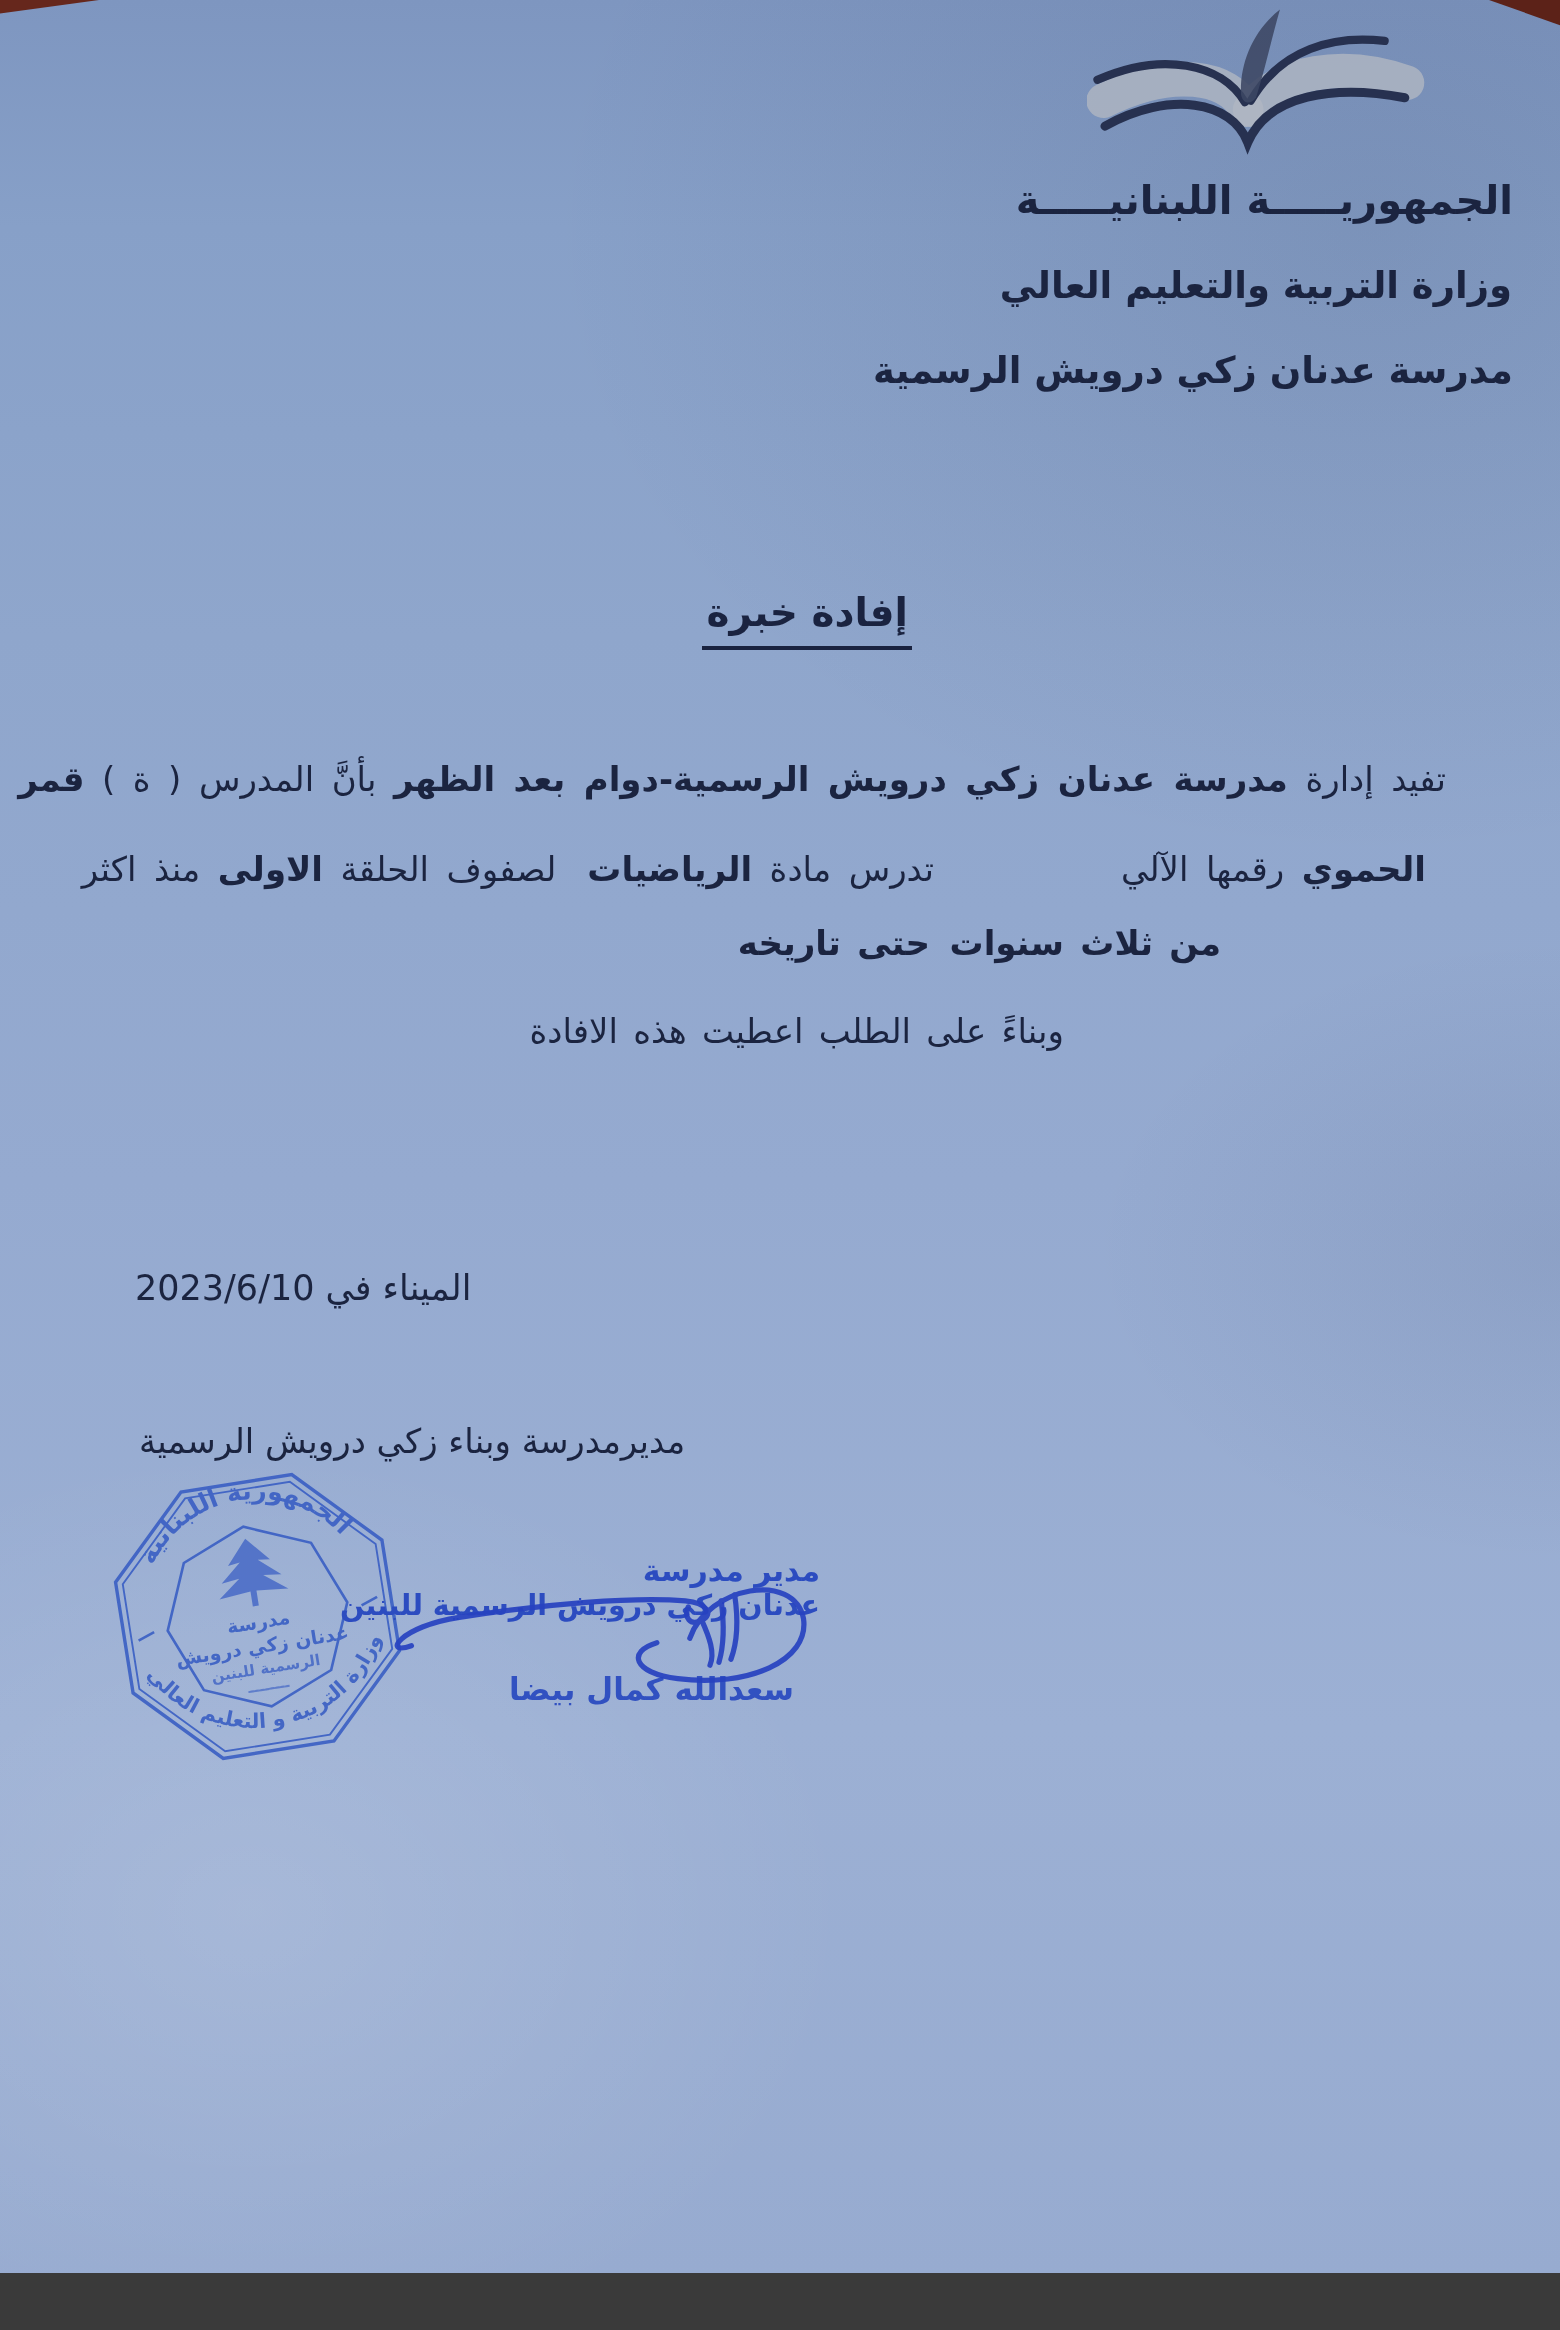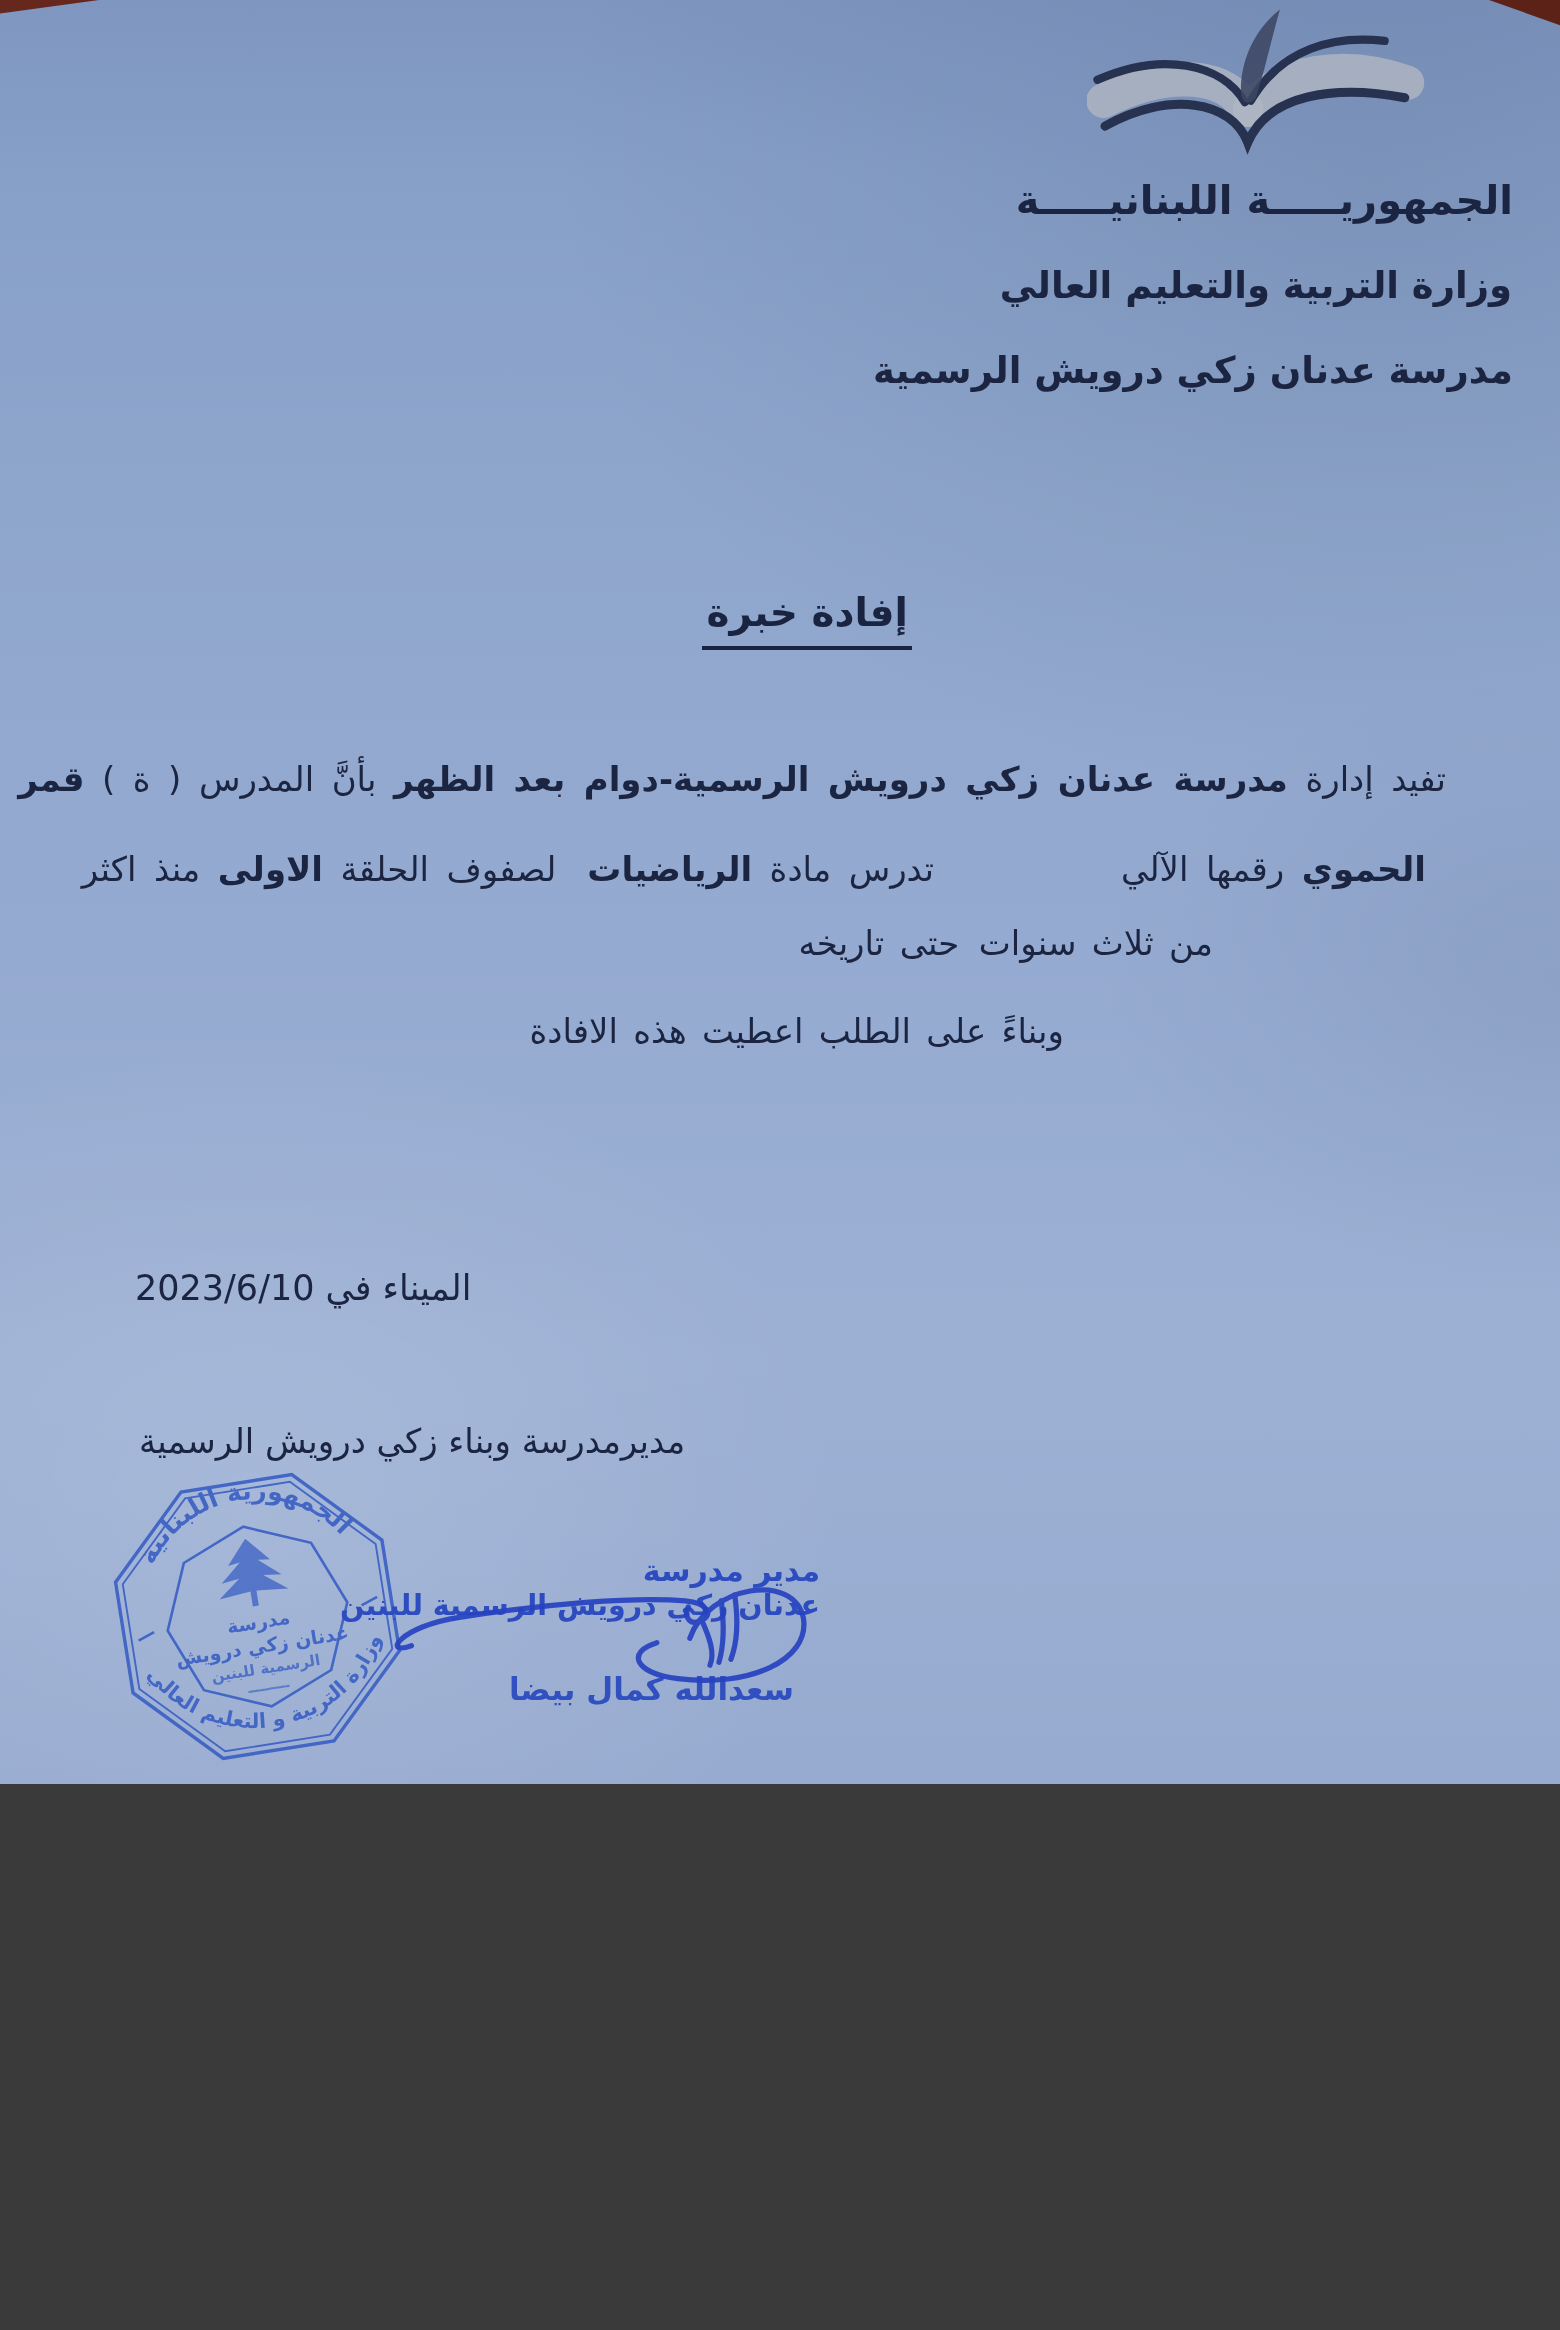--- a/index.html
+++ b/index.html
@@ -1,17 +1,17 @@
 <!DOCTYPE html>
 <html lang="ar" style="font-size:12px"><head>
 <meta charset="utf-8">
 <style>
   html,body{margin:0;padding:0;background:#3a3a3a;}
   .page{
-    position:relative;width:1561px;height:1784px;overflow:hidden;
+    position:relative;width:1561px;height:2273px;overflow:hidden;
     font-family:"DejaVu Sans",sans-serif;
     background:
       radial-gradient(973px 749px at 16% 84%, rgba(255,255,255,.12), transparent 62%),
       radial-gradient(1273px 973px at 88% 10%, rgba(18,28,58,.10), transparent 65%),
       radial-gradient(674px 449px at 100% 55%, rgba(18,28,58,.07), transparent 70%),
       linear-gradient(180deg,#7e96c0 0%,#87a0c8 10%,#8fa6cc 28%,#95aad0 52%,#9cb0d4 76%,#97abd0 100%);
   }
   .corner{position:absolute;top:0;background:#66271c;}
   .corner.tl{left:0;width:99px;height:13.5px;clip-path:polygon(0 0,100% 0,0 100%);}
   .corner.tr{right:0;width:72px;height:25.5px;clip-path:polygon(0 0,100% 0,100% 100%);background:#5c2218;}
@@ -21,21 +21,21 @@
   .hdr2{top:264px;right:49px;font-size:37px;}
   .hdr3{top:349px;right:48px;font-size:37px;}
   .doc-title{
     position:absolute;top:590px;left:702px;direction:rtl;color:#1a2340;
     font-size:39px;font-weight:bold;padding:0 4.5px 10.5px 4.5px;
     border-bottom:4.5px solid #1a2340;white-space:nowrap;text-align:center;
   }
   .body-line{font-size:34px;word-spacing:6.7px;}
   .bl1{top:759px;right:115px;}
   .bl2{top:849px;right:135px;text-align:center;}
-  .bl3{top:923px;right:348px;word-spacing:4.5px;}
+  .bl3{top:923px;right:340px;word-spacing:4.5px;font-weight:bold;}
   .bl4{top:1011px;right:497px;word-spacing:4.5px;}
   .b{font-weight:bold;}
   .gap{display:inline-block;height:0.7px;}
   .gap-wide{width:187px;}
   .gap-med{width:31px;}
   .gap-sm{width:19.5px;}
   .date-line{top:1268px;left:135px;font-size:35px;}
   .director-line{top:1421px;left:139px;font-size:34px;}
   .logo{position:absolute;left:1087px;top:4.5px;width:344px;height:187px;}
   .stamp{

